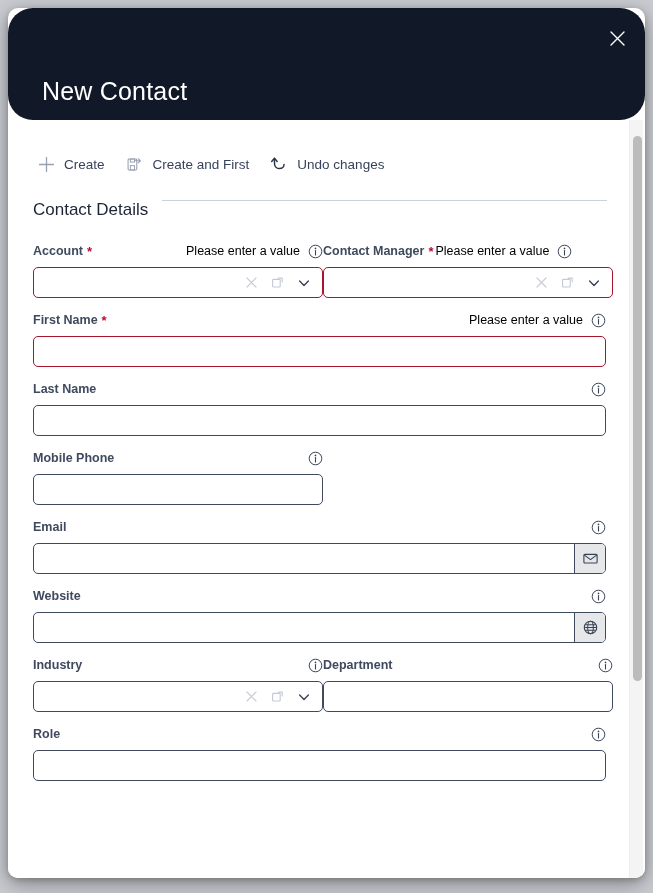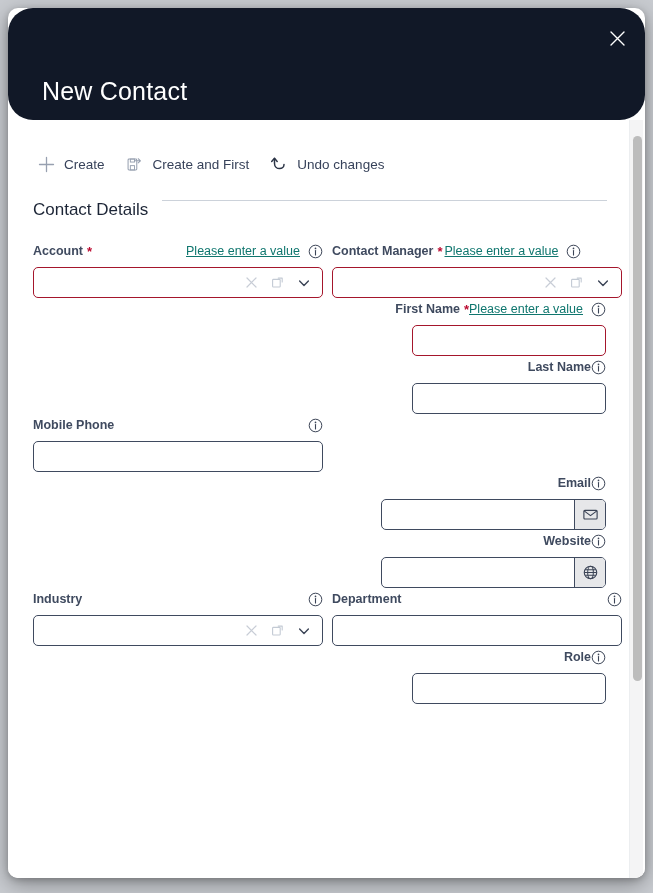--- a/index.html
+++ b/index.html
@@ -116,52 +116,50 @@
     height: 1px;
     background: #ccd2da;
   }
 
   
   #form {
     padding: 20px 39px 0 25px;
   }
   .row {
     display: flex;
-    gap: 9px;
-    margin-bottom: 0;
+    margin-bottom: 11px;
   }
   .field { display: flex; flex-direction: column; }
   .field.half { width: 290px; flex: 0 0 290px; }
-  .field.full { width: 589px; flex: 1 1 auto; align-items: flex-end; }
+  .field.full { width: 589px; flex: 1 1 auto; }
 
   .lbl-row {
     display: flex;
     align-items: center;
     height: 22px;
     margin-bottom: 5px;
   }
   .lbl {
     font-size: 12.5px;
     font-weight: bold;
     color: #3f4a5f;
     white-space: nowrap;
   }
   .req {
     color: #bb0a30;
     font-size: 13px;
     font-weight: bold;
     margin-left: 4px;
   }
   .err {
-    color: #0f766e;
+    color: #000000;
     font-size: 12.5px;
     white-space: nowrap;
     margin-left: auto;
     margin-right: 8px;
-    text-decoration: underline;
   }
   .err.tight { margin-left: 2px; }
   .info-ico {
     margin-left: auto;
     width: 15px;
     height: 15px;
     flex: 0 0 15px;
     cursor: pointer;
     display:flex; align-items:center; justify-content:center;
   }

